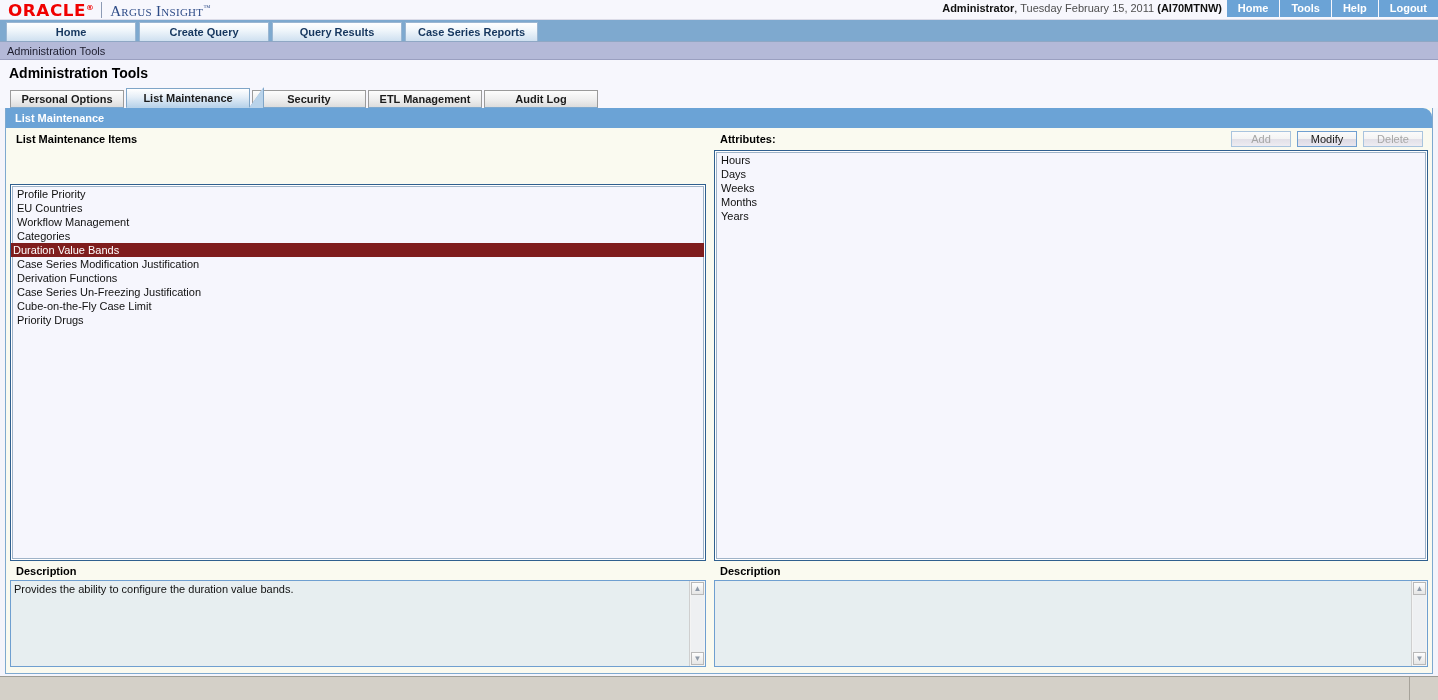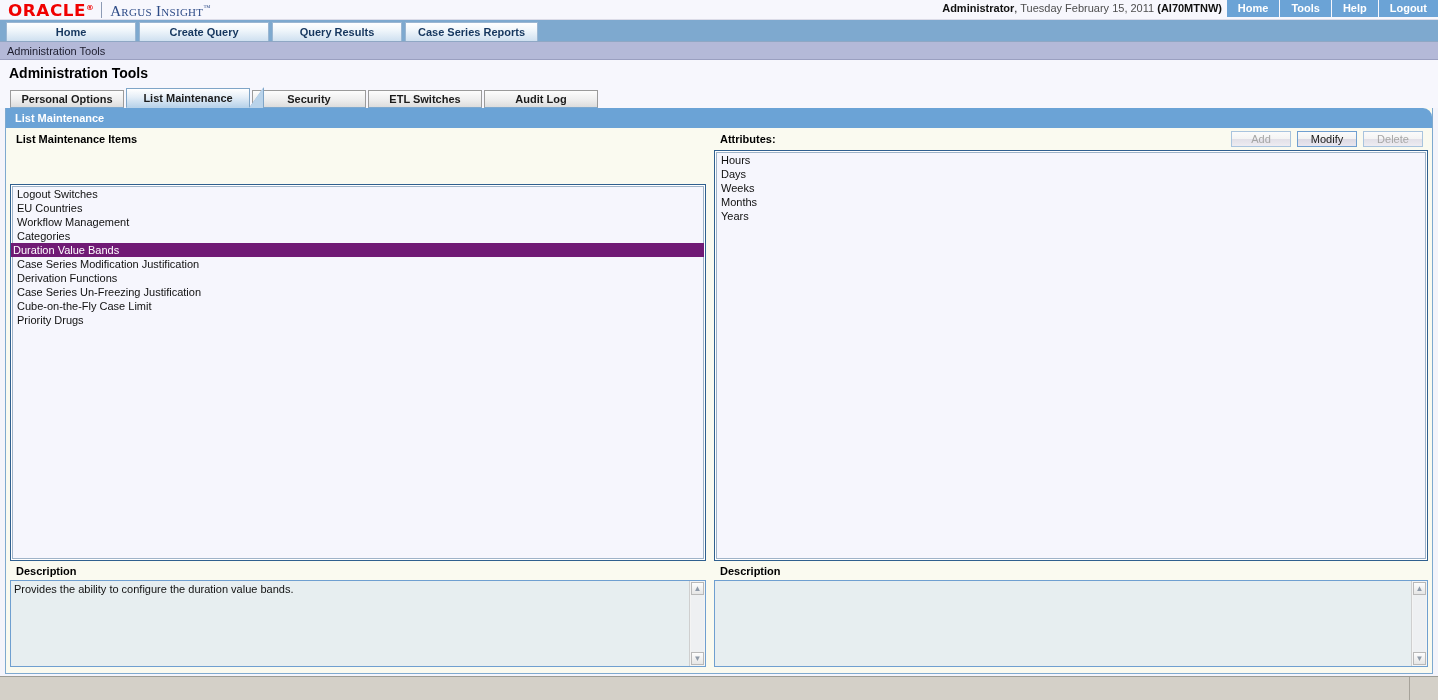--- a/index.html
+++ b/index.html
@@ -295,21 +295,21 @@
   .litem {
     height: 14px;
     line-height: 14px;
     font-size: 11px;
     color: #101010;
     padding-left: 2px;
     white-space: nowrap;
     cursor: default;
   }
   .litem.selected {
-    background: #701a75;
+    background: #7f1d1d;
     color: #ffffff;
     margin-left: -4px;
     margin-right: 1px;
   }
 
   
   .descrow {
     flex: 0 0 112px;
     display: flex;
     padding: 0 4px 6px 4px;
@@ -417,40 +417,40 @@
   </div>
 
   <div class="pagetitle">
     <span>Administration Tools</span>
   </div>
 
   <div class="subtabbar">
     <div class="stab">Personal Options</div>
     <div class="stab active">List Maintenance</div>
     <div class="stab">Security</div>
-    <div class="stab">ETL Switches</div>
+    <div class="stab">ETL Management</div>
     <div class="stab">Audit Log</div>
   </div>
 
   <div class="panel">
     <div class="panelhead">
       <span>List Maintenance</span>
     </div>
 
     <div class="panelbody">
 
       <div class="cols">
 
         <div class="col left">
           <div class="collabelrow">
             <span class="collabel">List Maintenance Items</span>
           </div>
           <div class="listbox">
             <div class="listbox-inner">
-              <div class="litem">Logout Switches</div>
+              <div class="litem">Profile Priority</div>
               <div class="litem">EU Countries</div>
               <div class="litem">Workflow Management</div>
               <div class="litem">Categories</div>
               <div class="litem selected">Duration Value Bands</div>
               <div class="litem">Case Series Modification Justification</div>
               <div class="litem">Derivation Functions</div>
               <div class="litem">Case Series Un-Freezing Justification</div>
               <div class="litem">Cube-on-the-Fly Case Limit</div>
               <div class="litem">Priority Drugs</div>
             </div>

